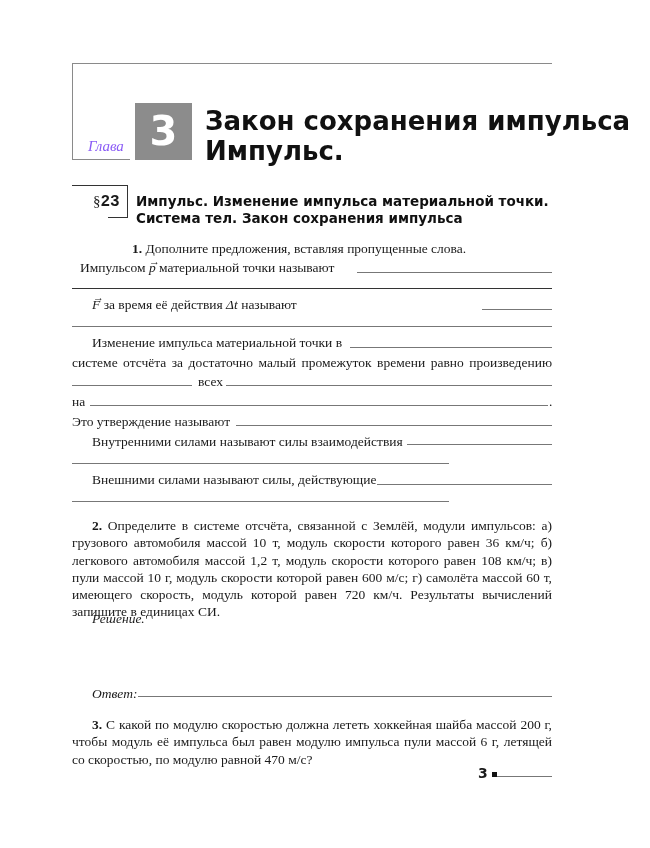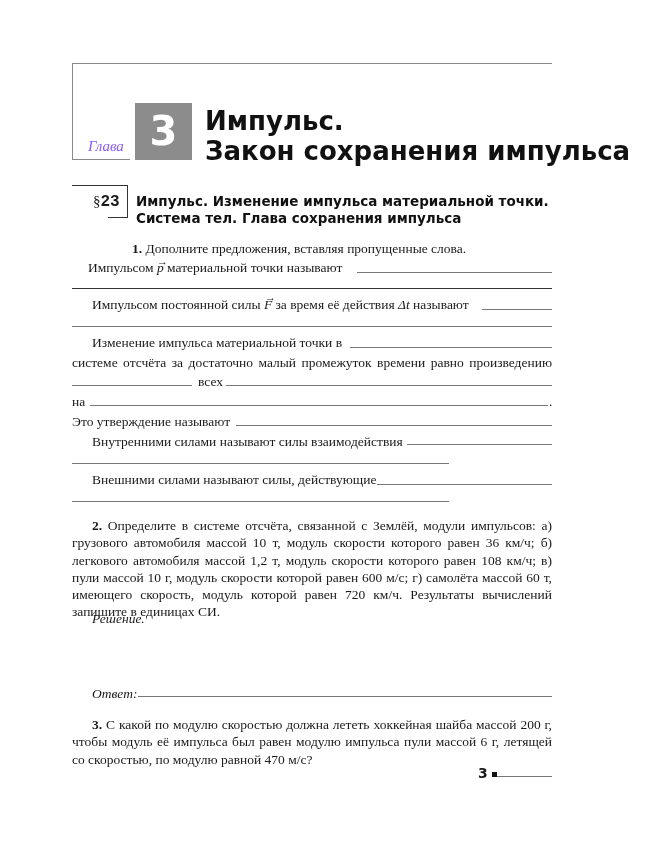--- a/index.html
+++ b/index.html
@@ -32,50 +32,49 @@
 </style>
 </head>
 <body>
 
 <div class="abs frame-top"></div>
 <div class="abs frame-left"></div>
 <div class="abs frame-bottom"></div>
 <div class="abs chapter-label">Глава</div>
 <div class="abs chapter-box sans">3</div>
 <div class="abs chapter-title sans">
+  <div>Закон сохранения импульса</div>
   <div>Импульс.</div>
-  <div>Закон сохранения импульса</div>
 </div>
 
 <div class="abs sec-top"></div>
 <div class="abs sec-vert"></div>
 <div class="abs sec-bot"></div>
 <div class="abs sec-num">
   <span>§</span><b>23</b>
 </div>
 <div class="abs sec-title sans">
   <div>Импульс. Изменение импульса материальной точки.</div>
-  <div>Система тел. Глава сохранения импульса</div>
+  <div>Система тел. Закон сохранения импульса</div>
 </div>
 
 <div class="abs txt" style="left:132px;top:240px;">
   <b>1.</b>
   <span>Дополните предложения, вставляя пропущенные слова.</span>
 </div>
 
-<div class="abs txt" style="left:88px;top:259px;">
+<div class="abs txt" style="left:80px;top:259px;">
   <span>Импульсом</span>
   <span class="vec"><span style="position:absolute;top:-7px;left:0;font-size:11px;font-style:normal;">→</span><span>p</span></span>
   <span>материальной точки называют</span>
 </div>
 <div class="abs line" style="left:357px;top:272px;width:195px;"></div>
 <div class="abs line-dark" style="left:72px;top:288px;width:480px;"></div>
 
 <div class="abs txt" style="left:92px;top:296px;">
-  <span>Импульсом постоянной силы</span>
   <span class="vec"><span style="position:absolute;top:-8px;left:1px;font-size:11px;font-style:normal;">→</span><span>F</span></span>
   <span>за время её действия</span>
   <span class="it">Δt</span>
   <span>называют</span>
 </div>
 <div class="abs line" style="left:482px;top:309px;width:70px;"></div>
 <div class="abs line" style="left:72px;top:326px;width:480px;"></div>
 
 <div class="abs txt" style="left:92px;top:334px;">Изменение импульса материальной точки в</div>
 <div class="abs line" style="left:350px;top:347px;width:202px;"></div>

